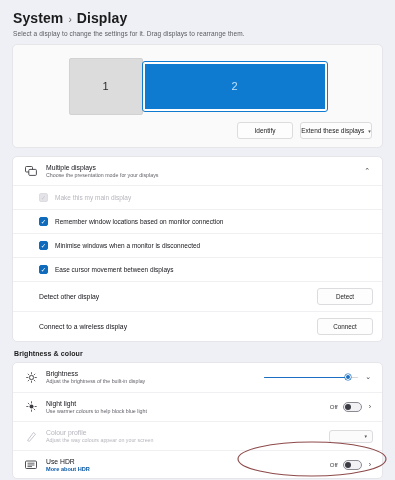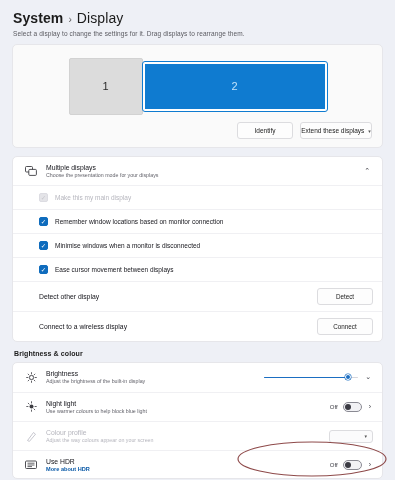--- a/index.html
+++ b/index.html
@@ -12,21 +12,21 @@
   }
   .page { position: relative; width: 395px; height: 480px; background: #eef0f6; }
 
   
   .breadcrumb {
     display: flex; align-items: baseline; gap: 5px;
     padding: 10px 0 0 13px;
   }
   .crumb-root { font-size: 14px; font-weight: 600; color: #1b1b1b; letter-spacing: .1px; }
   .crumb-sep { font-size: 10px; color: #5c5c5c; }
-  .crumb-current { font-size: 14px; font-weight: 400; color: #1b1b1b; letter-spacing: .1px; }
+  .crumb-current { font-size: 14px; font-weight: 700; color: #1b1b1b; letter-spacing: .1px; }
   .page-subtitle {
     font-size: 6.5px; color: #5a5a60; padding: 4px 0 0 13px; letter-spacing: .1px;
   }
 
   
   .card {
     background: #ffffff;
     border: 1px solid #e6e6ea;
     border-radius: 5px;
     margin: 0 12px 0 12px;

